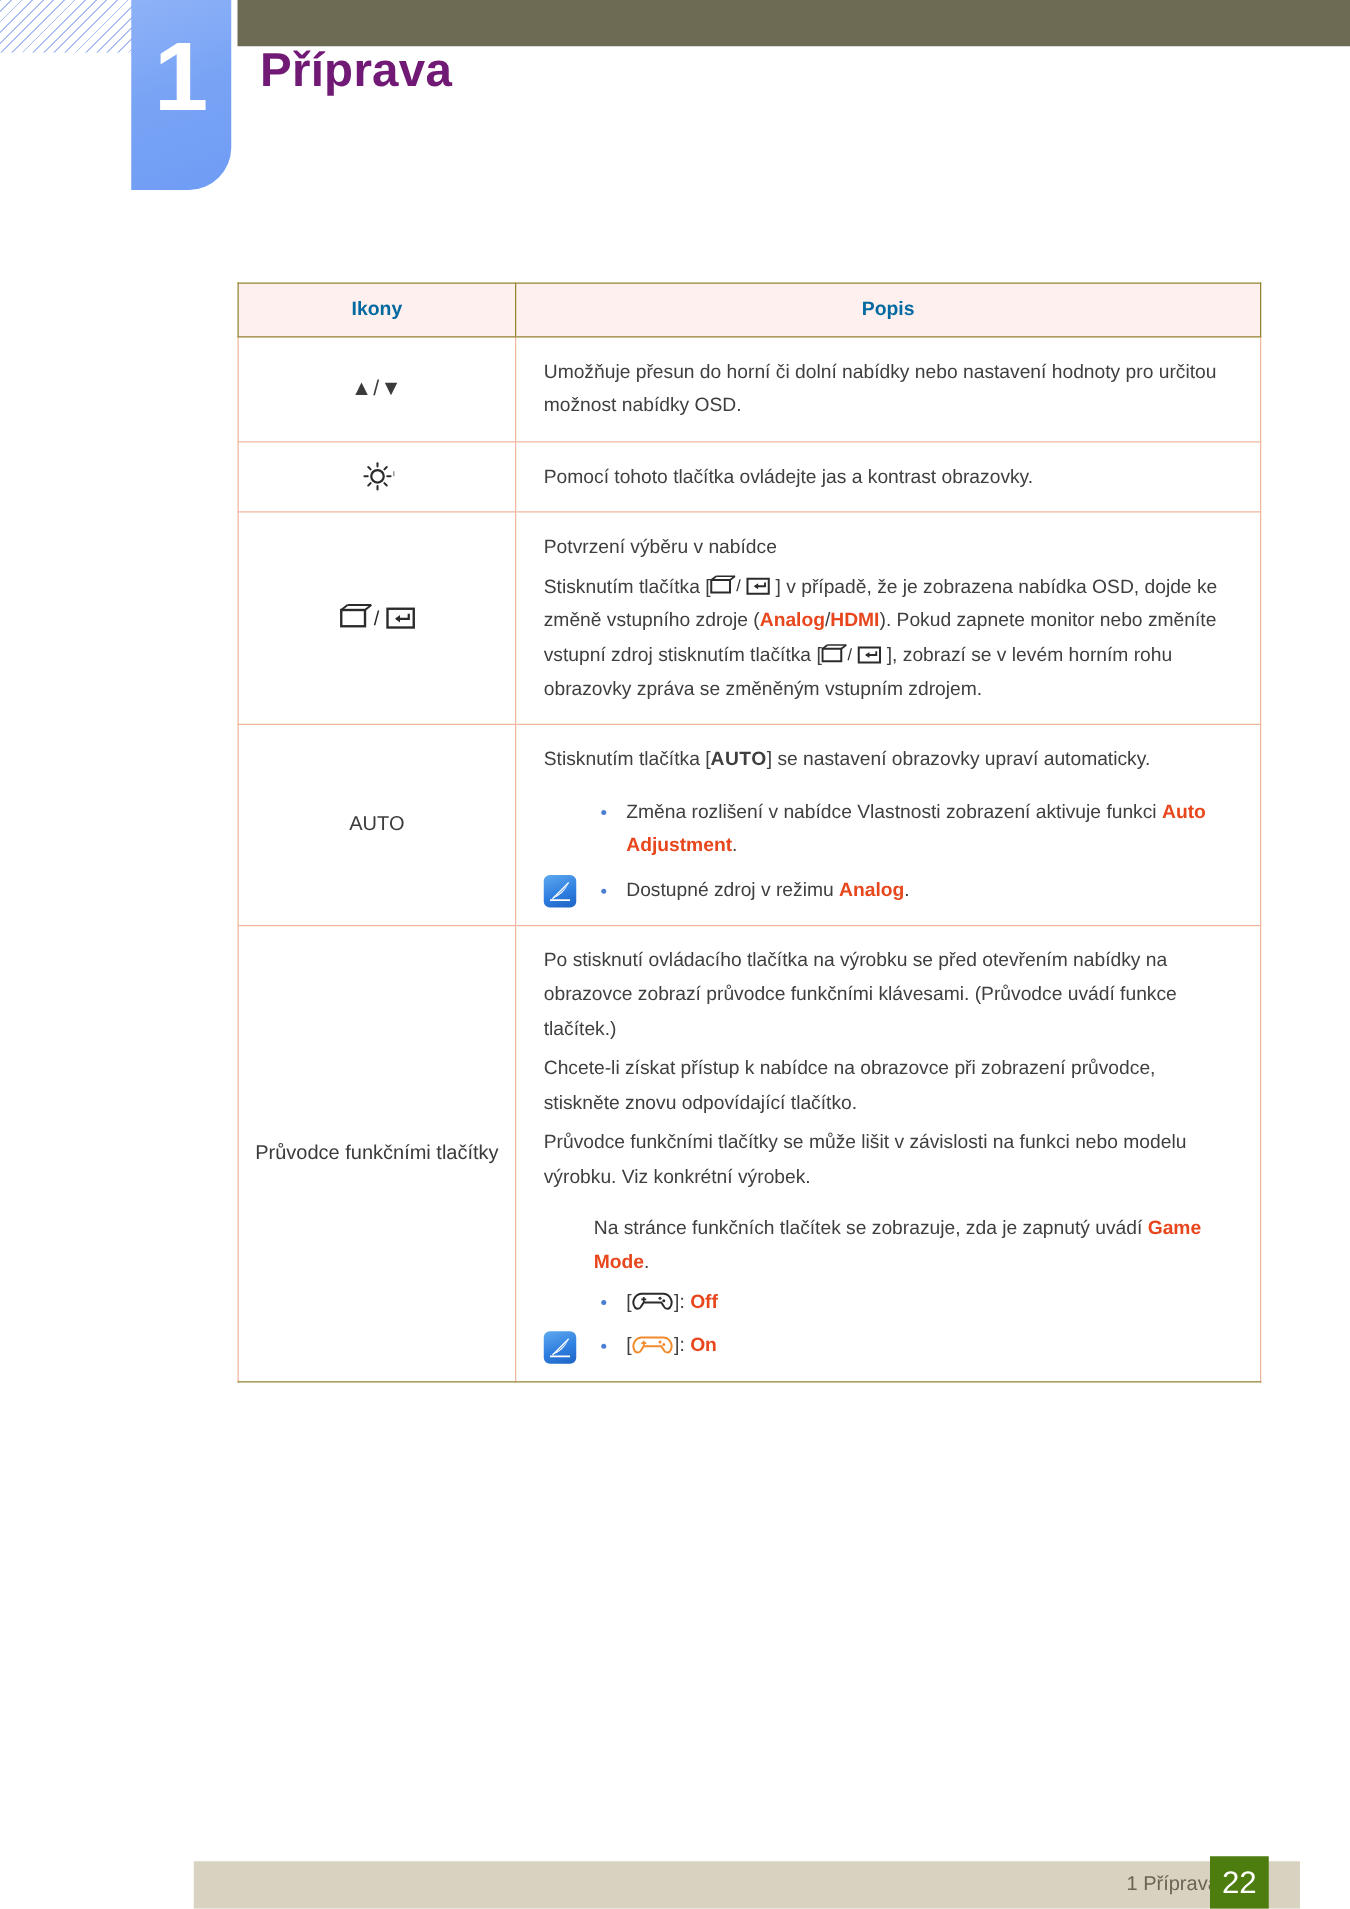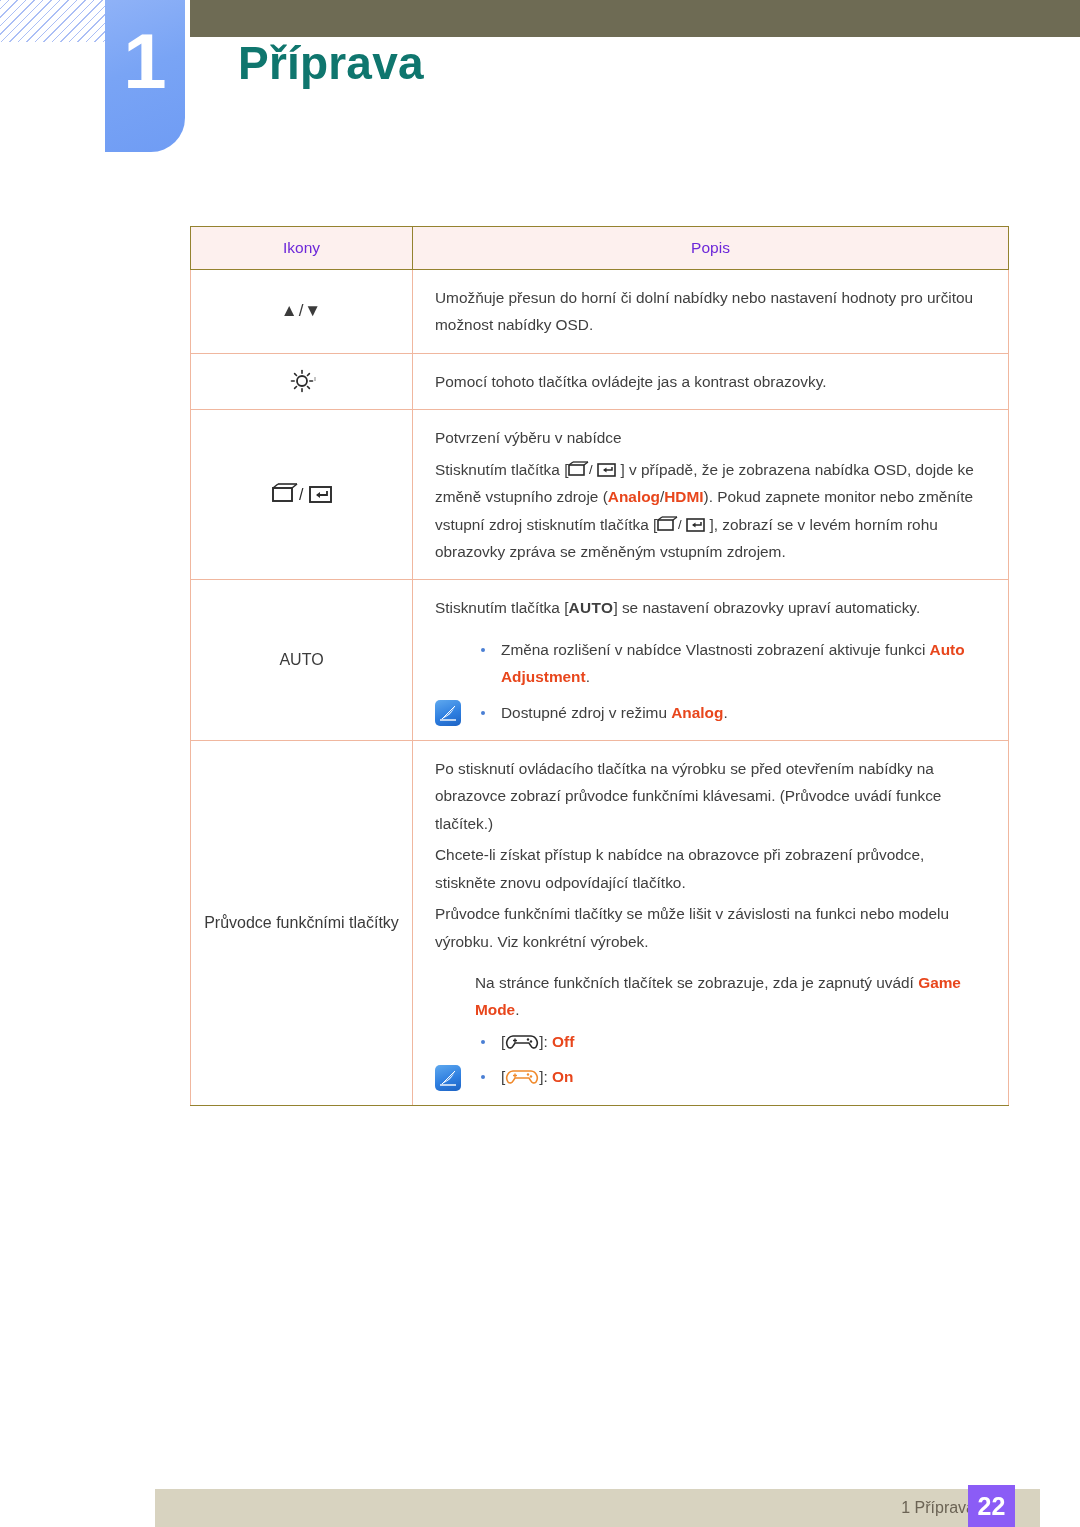--- a/index.html
+++ b/index.html
@@ -47,44 +47,44 @@
     left: 0; right: 0; top: 22px;
     text-align: center;
     color: #ffffff;
     font-size: 78px;
     font-weight: bold;
     line-height: 1;
     font-family: "Liberation Sans", sans-serif;
   }
   .chapter-title {
     position: absolute;
-    left: 238px; top: 36px;
-    color: #0f766e;
-    font-size: 46px;
+    left: 208px; top: 36px;
+    color: #701a75;
+    font-size: 38px;
     font-weight: bold;
     letter-spacing: .2px;
   }
 
   
   .spec-table {
     position: absolute;
     left: 190px; top: 226px;
     width: 818px;
     border-collapse: collapse;
     table-layout: fixed;
     border: 1px solid #94822f;
   }
   .spec-table col.c-icon { width: 222px; }
   .spec-table col.c-desc { width: 596px; }
 
   .spec-table th {
     background: #fdf0ee;
-    color: #6d28d9;
+    color: #0369a1;
     font-size: 15.5px;
-    font-weight: normal;
+    font-weight: bold;
     padding: 12px 0;
     text-align: center;
     border: 1px solid #94822f;
   }
   .spec-table td {
     border: 1px solid #f0b79f;
     vertical-align: top;
     padding: 0;
   }
   .spec-table td.icon-cell {
@@ -168,24 +168,24 @@
   .footer-label {
     position: absolute;
     right: 105px; top: 1499px;
     font-size: 16px;
     color: #6b6354;
   }
   .footer-page {
     position: absolute;
     left: 968px; top: 1485px;
     width: 47px; height: 42px;
-    background: #8b5cf6;
+    background: #4d7c0f;
     color: #ffffff;
     font-size: 25px;
-    font-weight: bold;
+    font-weight: normal;
     text-align: center;
     line-height: 42px;
   }
 </style>
 </head>
 <body>
 
 <div class="hatch"></div>
 
 <div class="olive-bar"></div>

